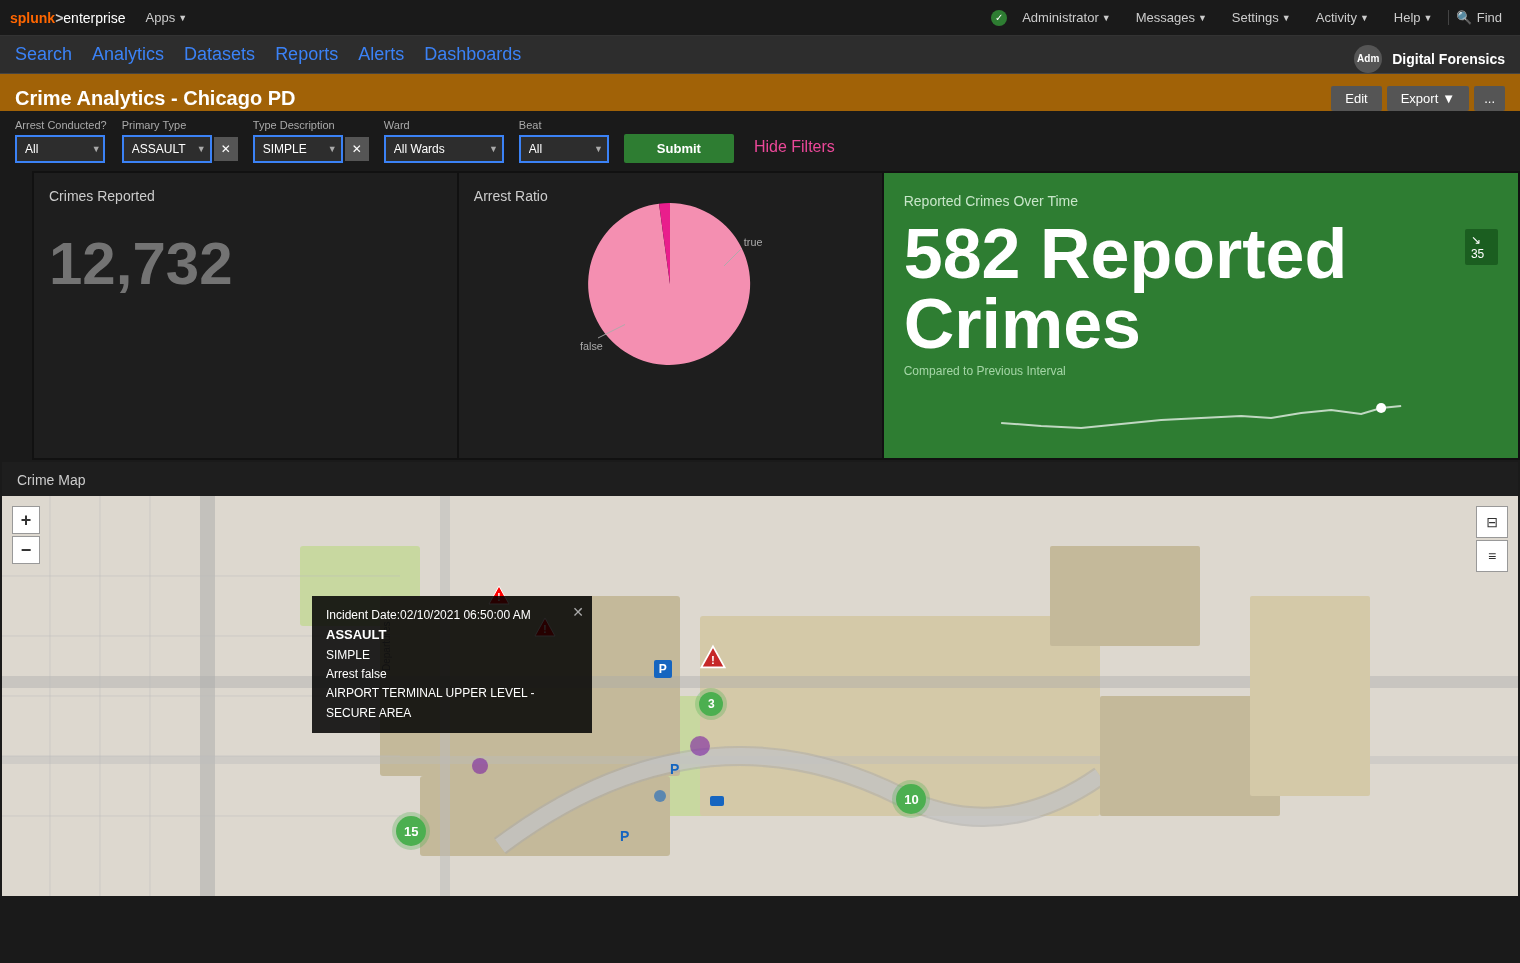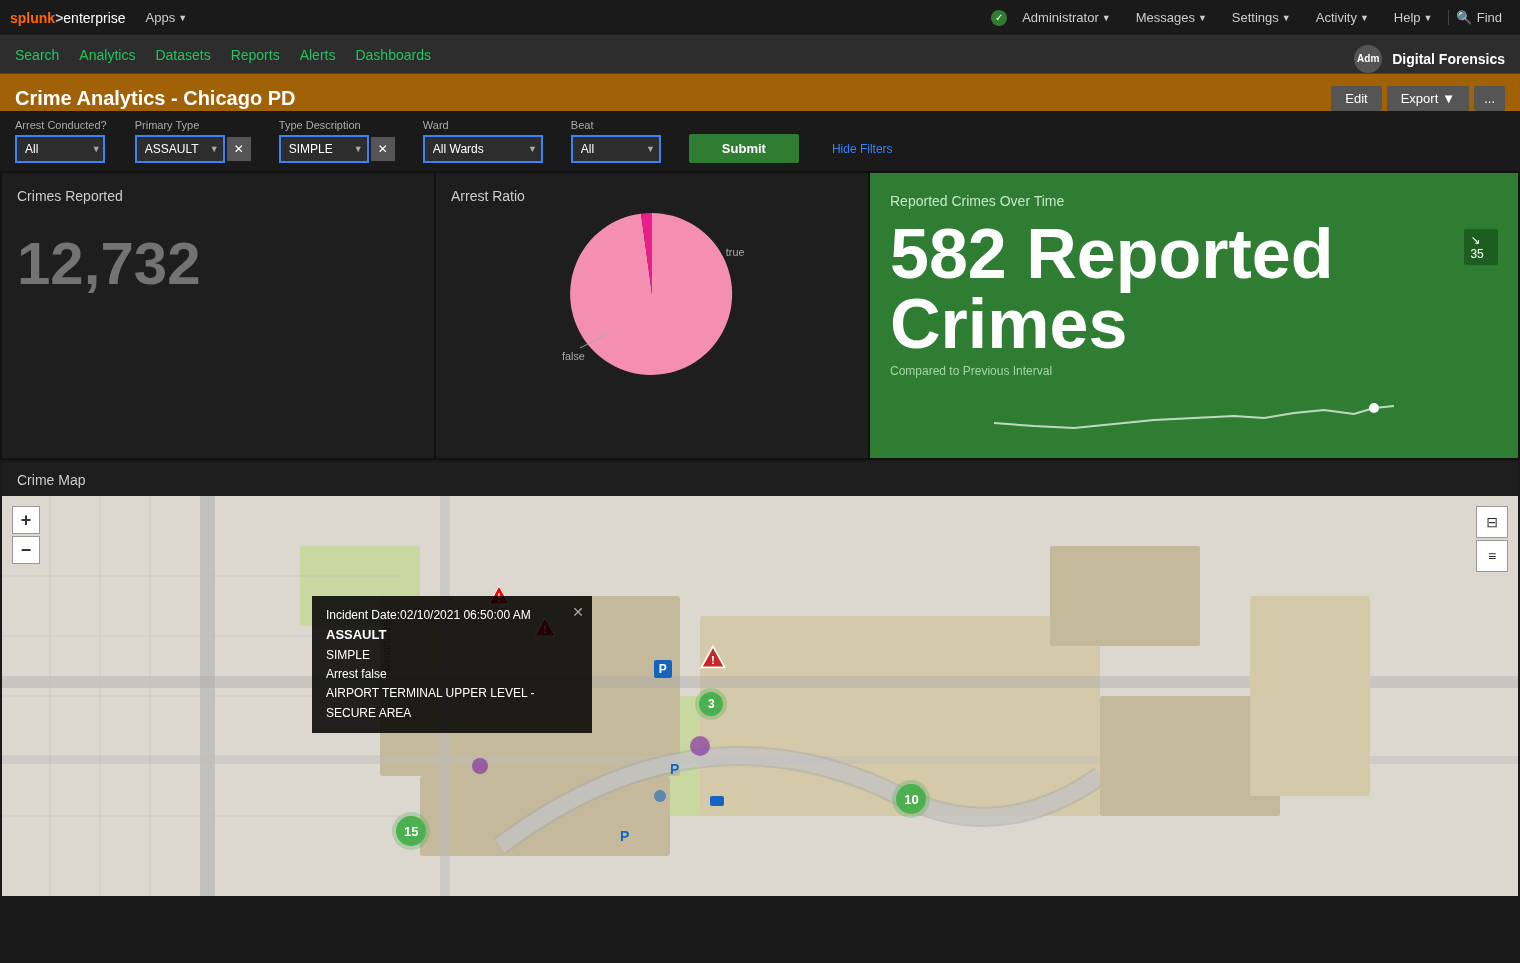--- a/index.html
+++ b/index.html
@@ -51,23 +51,23 @@
     .second-nav {
       background: #2d2d2d;
       display: flex;
       align-items: center;
       height: 38px;
       padding: 0 15px;
       border-bottom: 1px solid #444;
       gap: 20px;
     }
     .second-nav-item {
-      color: #22c55e;
-      cursor: pointer;
-      font-size: 14px;
+      color: #3b82f6;
+      cursor: pointer;
+      font-size: 18px;
       padding: 5px 0;
     }
     .second-nav-right {
       margin-left: auto;
       display: flex;
       align-items: center;
       gap: 10px;
       margin-top: 8px;
     }
     .avatar-circle {
@@ -129,21 +129,21 @@
       border-radius: 2px;
       font-size: 13px;
     }
 
     
     .filters {
       background: #1a1a1a;
       padding: 8px 15px;
       display: flex;
       align-items: flex-end;
-      gap: 28px;
+      gap: 15px;
       flex-wrap: wrap;
     }
     .filter-group {
       display: flex;
       flex-direction: column;
       gap: 4px;
     }
     .filter-label {
       color: #aaa;
       font-size: 11px;
@@ -192,34 +192,35 @@
       color: #fff;
       border: none;
       padding: 7px 33px;
       cursor: pointer;
       border-radius: 2px;
       font-size: 13px;
       font-weight: bold;
     }
     .btn-hide-filters {
       background: transparent;
-      color: #3b82f6;
+      color: #ec4899;
       border: none;
       cursor: pointer;
-      font-size: 12px;
+      font-size: 16px;
       padding: 7px 5px;
     }
 
     
     .metrics-row {
       display: grid;
       grid-template-columns: 1fr 1fr 1.5fr;
       gap: 2px;
       padding: 2px;
       background: #111;
+      margin-left: 32px;
     }
     .metric-panel {
       background: #1e1e1e;
       padding: 15px;
       min-height: 200px;
       position: relative;
     }
     .metric-title {
       color: #ccc;
       font-size: 14px;
@@ -231,21 +232,21 @@
       font-size: 60px;
       font-weight: 900;
       color: #737373;
       line-height: 1;
       padding-top: 20px;
     }
 
     
     .pie-container {
       display: flex;
-      align-items: center;
+      align-items: flex-end;
       justify-content: center;
       height: 160px;
       position: relative;
     }
     .pie-svg { overflow: visible; }
 
     
     .metric-panel-green {
       background: #2e7d32;
       padding: 20px;

